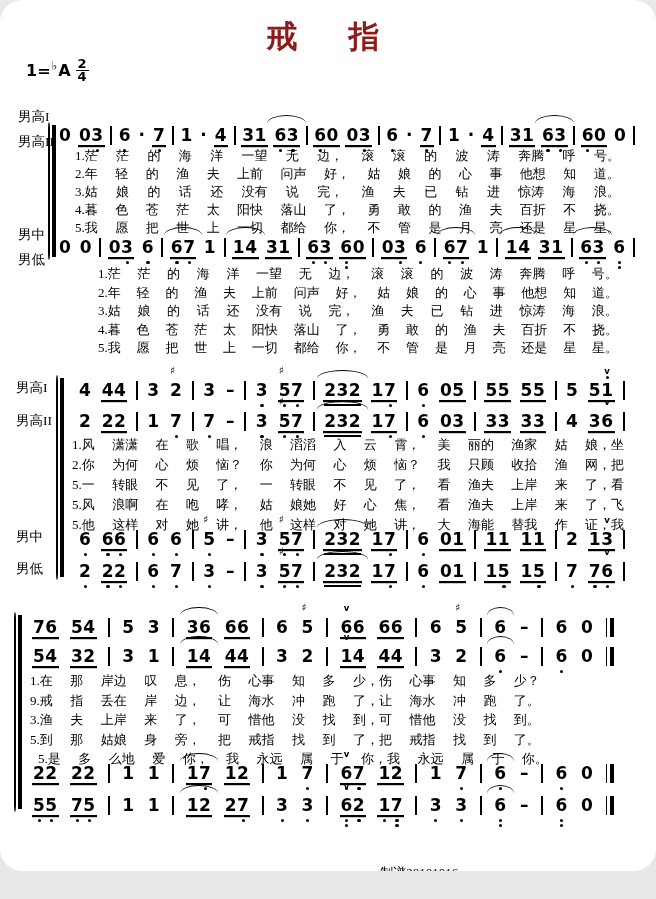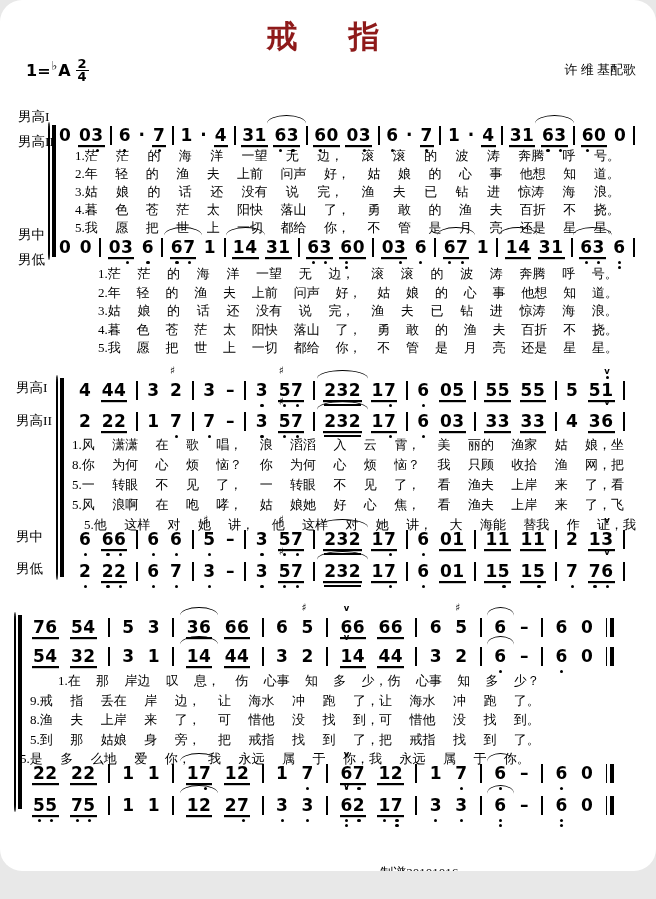--- a/index.html
+++ b/index.html
@@ -55,21 +55,20 @@
     <span>1=</span>
       <span class="flat">♭</span>
       <span>A</span>
     <span class="frac">
       <span class="num">2</span>
       <span class="den">4</span>
     </span>
   </div>
 
   <div class="credits">
-    <div>许 维 基配歌</div>
   </div>
 
   <div id="score">
       <div class="brk" style="left: 48px; top: 122px; height: 138px;">
         <div class="thin"></div>
         <div class="thick"></div>
       </div>
       <div class="vlabel" style="left: 18px; top: 108px;">男高I</div>
       <div class="vlabel" style="left: 18px; top: 133px;">男高II</div>
       <div class="vlabel" style="left: 18px; top: 226px;">男中</div>
@@ -717,21 +716,21 @@
         <div class="syl" style="display: inline;">入</div>
         <div class="syl" style="display: inline;">云</div>
         <div class="syl" style="display: inline;">霄，</div>
         <div class="syl" style="display: inline;">美</div>
         <div class="syl" style="display: inline;">丽的</div>
         <div class="syl" style="display: inline;">渔家</div>
         <div class="syl" style="display: inline;">姑</div>
         <div class="syl" style="display: inline;">娘，坐</div>
       </div>
       <div class="lline" style="left: 72px; top: 456px; width: 552px;">
-        <div class="syl" style="display: inline;">8.你</div>
+        <div class="syl" style="display: inline;">2.你</div>
         <div class="syl" style="display: inline;">为何</div>
         <div class="syl" style="display: inline;">心</div>
         <div class="syl" style="display: inline;">烦</div>
         <div class="syl" style="display: inline;">恼？</div>
         <div class="syl" style="display: inline;">你</div>
         <div class="syl" style="display: inline;">为何</div>
         <div class="syl" style="display: inline;">心</div>
         <div class="syl" style="display: inline;">烦</div>
         <div class="syl" style="display: inline;">恼？</div>
         <div class="syl" style="display: inline;">我</div>
@@ -767,21 +766,21 @@
         <div class="syl" style="display: inline;">娘她</div>
         <div class="syl" style="display: inline;">好</div>
         <div class="syl" style="display: inline;">心</div>
         <div class="syl" style="display: inline;">焦，</div>
         <div class="syl" style="display: inline;">看</div>
         <div class="syl" style="display: inline;">渔夫</div>
         <div class="syl" style="display: inline;">上岸</div>
         <div class="syl" style="display: inline;">来</div>
         <div class="syl" style="display: inline;">了，飞</div>
       </div>
-      <div class="lline" style="left: 84px; top: 516px; width: 552px;">
+      <div class="lline" style="left: 72px; top: 516px; width: 552px;">
         <div class="syl" style="display: inline;">5.他</div>
         <div class="syl" style="display: inline;">这样</div>
         <div class="syl" style="display: inline;">对</div>
         <div class="syl" style="display: inline;">她</div>
         <div class="syl" style="display: inline;">讲，</div>
         <div class="syl" style="display: inline;">他</div>
         <div class="syl" style="display: inline;">这样</div>
         <div class="syl" style="display: inline;">对</div>
         <div class="syl" style="display: inline;">她</div>
         <div class="syl" style="display: inline;">讲，</div>
@@ -1065,21 +1064,21 @@
         </div>
         <div class="tok">
           <div class="g">0</div>
         </div>
         <div class="fbar">
           <div class="b1"></div>
           <div class="b2"></div>
         </div>
       </div>
       <div class="lline" style="left: 30px; top: 672px; width: 510px;">
-        <div class="syl" style="display: inline; margin-left: 28px;">1.在</div>
+        <div class="syl" style="display: inline;">1.在</div>
         <div class="syl" style="display: inline;">那</div>
         <div class="syl" style="display: inline;">岸边</div>
         <div class="syl" style="display: inline;">叹</div>
         <div class="syl" style="display: inline;">息，</div>
         <div class="syl" style="display: inline;">伤</div>
         <div class="syl" style="display: inline;">心事</div>
         <div class="syl" style="display: inline;">知</div>
         <div class="syl" style="display: inline;">多</div>
         <div class="syl" style="display: inline;">少，伤</div>
         <div class="syl" style="display: inline;">心事</div>
@@ -1097,21 +1096,21 @@
         <div class="syl" style="display: inline;">海水</div>
         <div class="syl" style="display: inline;">冲</div>
         <div class="syl" style="display: inline;">跑</div>
         <div class="syl" style="display: inline;">了，让</div>
         <div class="syl" style="display: inline;">海水</div>
         <div class="syl" style="display: inline;">冲</div>
         <div class="syl" style="display: inline;">跑</div>
         <div class="syl" style="display: inline;">了。</div>
       </div>
       <div class="lline" style="left: 30px; top: 711px; width: 510px;">
-        <div class="syl" style="display: inline;">8.渔</div>
+        <div class="syl" style="display: inline;">3.渔</div>
         <div class="syl" style="display: inline;">夫</div>
         <div class="syl" style="display: inline;">上岸</div>
         <div class="syl" style="display: inline;">来</div>
         <div class="syl" style="display: inline;">了，</div>
         <div class="syl" style="display: inline;">可</div>
         <div class="syl" style="display: inline;">惜他</div>
         <div class="syl" style="display: inline;">没</div>
         <div class="syl" style="display: inline;">找</div>
         <div class="syl" style="display: inline;">到，可</div>
         <div class="syl" style="display: inline;">惜他</div>
@@ -1128,21 +1127,21 @@
         <div class="syl" style="display: inline;">把</div>
         <div class="syl" style="display: inline;">戒指</div>
         <div class="syl" style="display: inline;">找</div>
         <div class="syl" style="display: inline;">到</div>
         <div class="syl" style="display: inline;">了，把</div>
         <div class="syl" style="display: inline;">戒指</div>
         <div class="syl" style="display: inline;">找</div>
         <div class="syl" style="display: inline;">到</div>
         <div class="syl" style="display: inline;">了。</div>
       </div>
-      <div class="lline" style="left: 20px; top: 750px; width: 510px;">
+      <div class="lline" style="left: 38px; top: 750px; width: 510px;">
         <div class="syl" style="display: inline;">5.是</div>
         <div class="syl" style="display: inline;">多</div>
         <div class="syl" style="display: inline;">么地</div>
         <div class="syl" style="display: inline;">爱</div>
         <div class="syl" style="display: inline;">你，</div>
         <div class="syl" style="display: inline;">我</div>
         <div class="syl" style="display: inline;">永远</div>
         <div class="syl" style="display: inline;">属</div>
         <div class="syl" style="display: inline;">于</div>
         <div class="syl" style="display: inline;">你，我</div>

